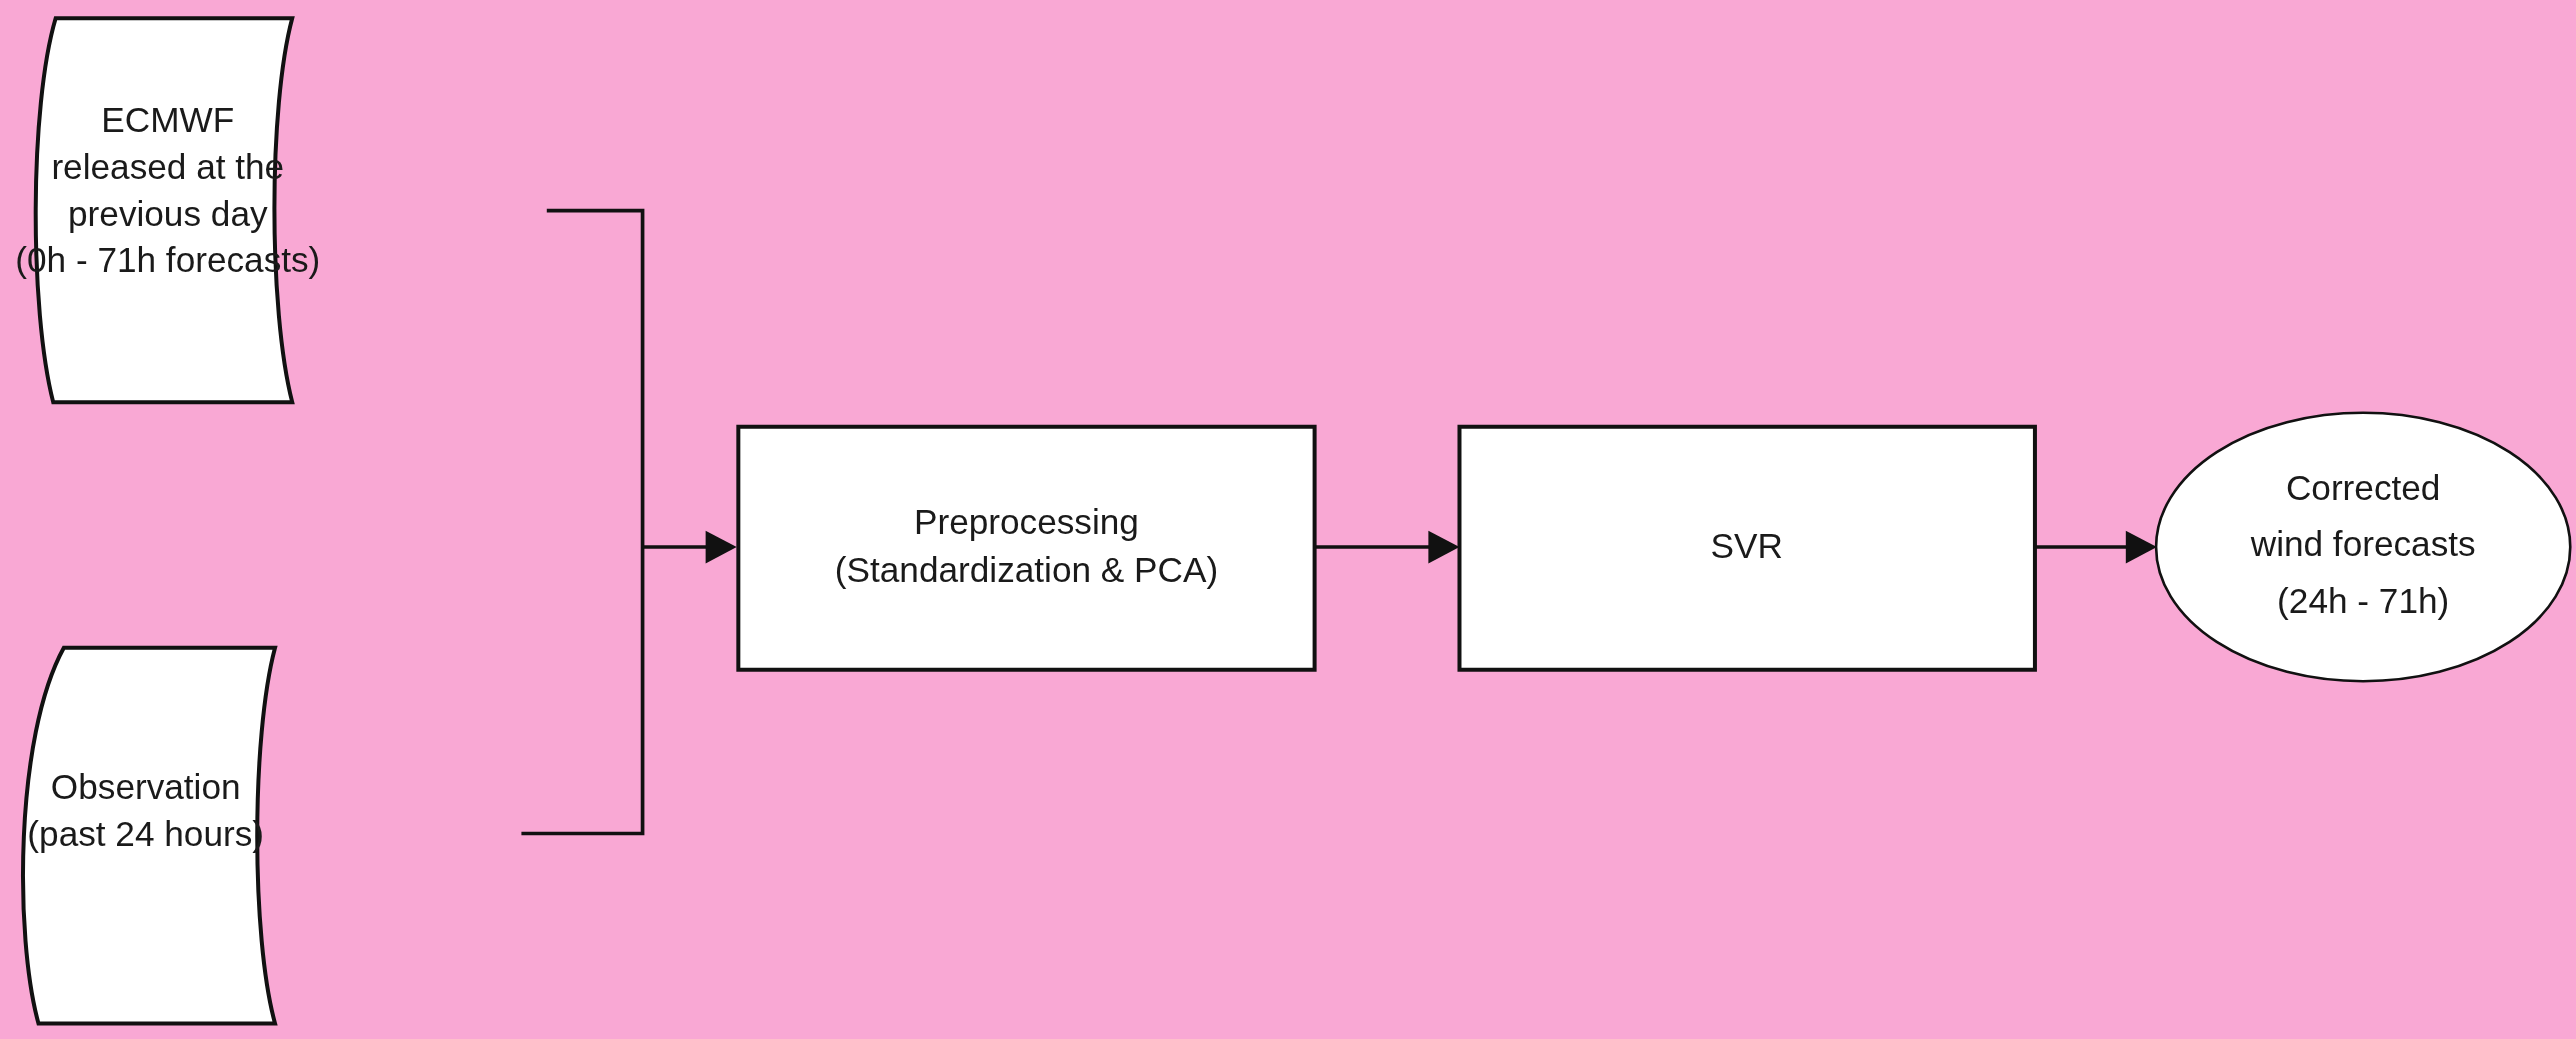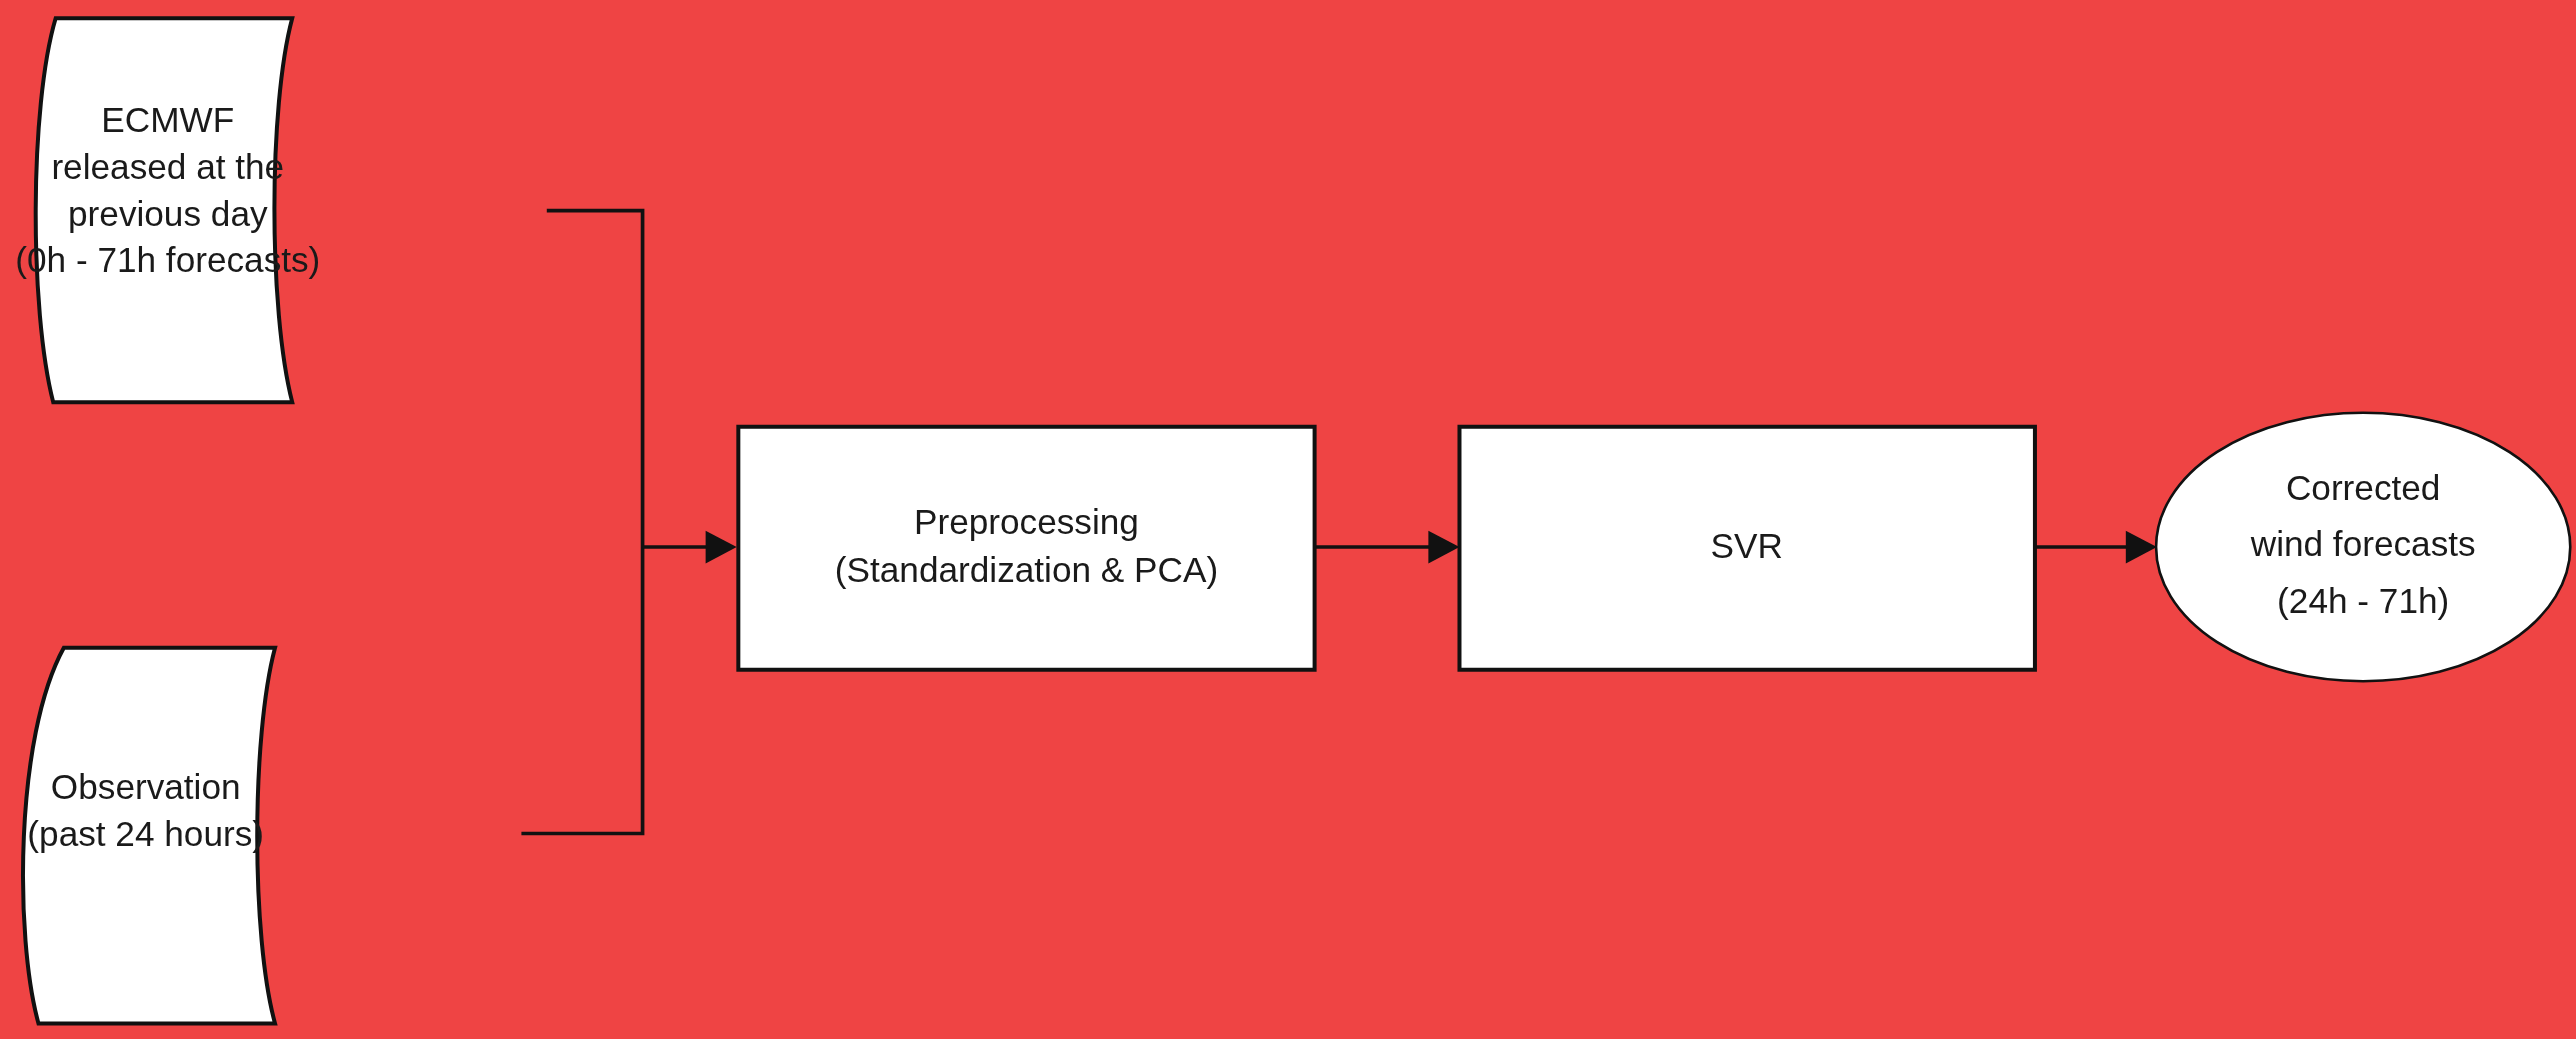--- a/index.html
+++ b/index.html
@@ -10,21 +10,21 @@
   body {
     width: 2576px;
     height: 1040px;
     font-family: "Liberation Sans", sans-serif;
     overflow: hidden;
   }
   #diagram-root {
     position: relative;
     width: 2576px;
     height: 1040px;
-    background: #ef4444;
+    background: #f9a8d4;
   }
   svg#flowchart {
     display: block;
     width: 2576px;
     height: 1040px;
   }
   .node-shape {
     fill: #ffffff;
     stroke: #111111;
     stroke-width: 4;

